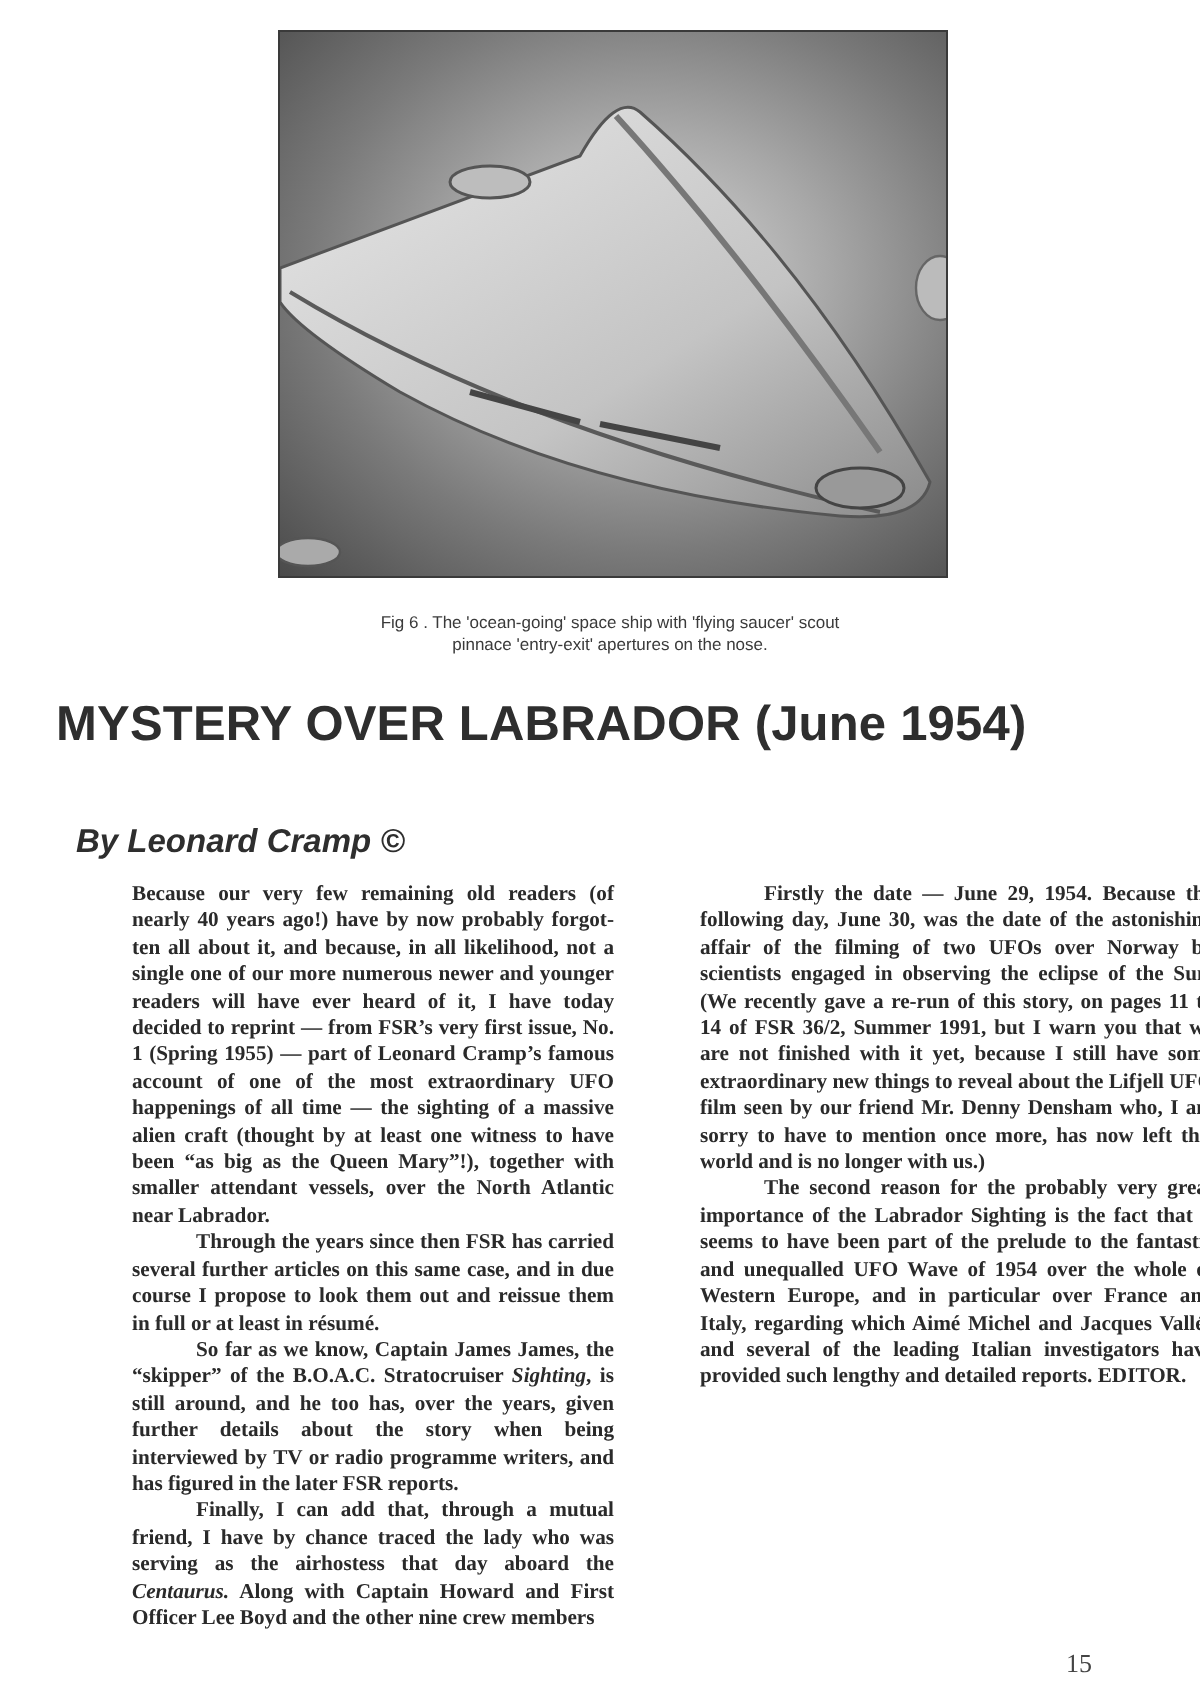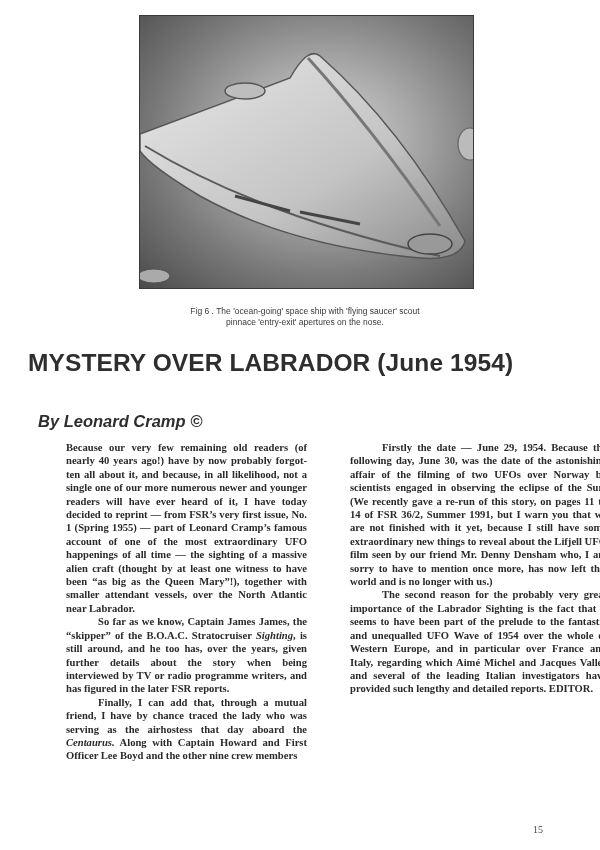--- a/index.html
+++ b/index.html
@@ -8,21 +8,21 @@
   .photo svg { width: 100%; height: 100%; display: block; }
   .caption { position: absolute; left: 185px; top: 306px; width: 240px; text-align: center; font-family: "Liberation Sans", sans-serif; font-size: 8.5px; line-height: 11px; color: #3a3a3a; }
   .headline { position: absolute; left: 28px; top: 348px; width: 520px; font-family: "Liberation Sans", sans-serif; font-weight: bold; font-size: 24.5px; line-height: 30px; color: #2e2e2e; letter-spacing: 0.1px; }
   .byline { position: absolute; left: 38px; top: 412px; font-family: Liberation Sans, sans-serif; font-style: italic; font-weight: bold; font-size: 16.5px; color: #2e2e2e; }
   .col { position: absolute; top: 441px; font-family: "Liberation Serif", serif; font-weight: bold; font-size: 10.6px; line-height: 13.4px; text-align: justify; color: #2a2a2a; hyphens: manual; margin-left: 28px; }
   .col.left { left: 38px; width: 241px; }
   .col.right { left: 322px; width: 257px; }
   .col p { margin: 0; }
   .col p.indent { text-indent: 32px; }
   .col i { font-style: italic; }
-  .pagenum { position: absolute; left: 533px; top: 824px; font-family: "Liberation Serif", serif; font-size: 10px; color: #444; }
+  .pagenum { position: absolute; left: 533px; top: 824px; font-family: "Liberation Serif", serif; font-size: 13px; color: #444; }
 </style>
 </head>
 <body>
 
 <div class="photo">
   <svg viewBox="0 0 333 272" preserveAspectRatio="none">
     <defs>
       <linearGradient id="hull" x1="0" y1="0" x2="1" y2="1">
         <stop offset="0" stop-color="#e8e8e8"></stop>
         <stop offset="0.6" stop-color="#c4c4c4"></stop>
@@ -40,20 +40,21 @@
   </svg>
 </div>
 
 <div class="caption">Fig 6 . The 'ocean-going' space ship with 'flying saucer' scout pinnace 'entry-exit' apertures on the nose.</div>
 
 <div class="headline">MYSTERY OVER LABRADOR (June 1954)</div>
 <div class="byline">By Leonard Cramp ©</div>
 
 <div class="col left">
   <p>Because our very few remaining old readers (of nearly 40 years ago!) have by now probably forgot­ten all about it, and because, in all likelihood, not a single one of our more numerous newer and younger readers will have ever heard of it, I have today decided to reprint — from FSR’s very first issue, No. 1 (Spring 1955) — part of Leonard Cramp’s famous account of one of the most ex­traordinary UFO happenings of all time — the sighting of a massive alien craft (thought by at least one witness to have been “as big as the Queen Mary”!), together with smaller attendant vessels, over the North Atlantic near Labrador.</p>
+  <p class="indent">Through the years since then FSR has car­ried several further articles on this same case, and in due course I propose to look them out and re­issue them in full or at least in résumé.</p>
   <p class="indent"><span>So far as we know, Captain James James, the “skipper” of the B.O.A.C. Stratocruiser </span><i>Sighting</i><span>, is still around, and he too has, over the years, given further details about the story when being interviewed by TV or radio programme writ­ers, and has figured in the later FSR reports.</span></p>
   <p class="indent"><span>Finally, I can add that, through a mutual friend, I have by chance traced the lady who was serving as the airhostess that day aboard the </span><i>Centaurus.</i><span>  Along with Captain Howard and First Officer Lee Boyd and the other nine crew members</span></p>
 </div>
 
 <div class="col right">
   <p class="indent">Firstly the date — June 29, 1954.  Because the following day, June 30, was the date of the astonishing affair of the filming of two UFOs over Norway by scientists engaged in observing the eclipse of the Sun.  (We recently gave a re-run of this story, on pages 11 to 14 of FSR 36/2, Summer 1991, but I warn you that we are not finished with it yet, because I still have some extraordinary new things to reveal about the Lifjell UFO film seen by our friend Mr. Denny Densham who, I am sorry to have to mention once more, has now left this world and is no longer with us.)</p>
   <p class="indent">The second reason for the probably very great importance of the Labrador Sighting is the fact that it seems to have been part of the prelude to the fantastic and unequalled UFO Wave of 1954 over the whole of Western Europe, and in particu­lar over France and Italy, regarding which Aimé Michel and Jacques Vallée and several of the lead­ing Italian investigators have provided such lengthy and detailed reports.   EDITOR.</p>
 </div>
 
 <div class="pagenum">15</div>

